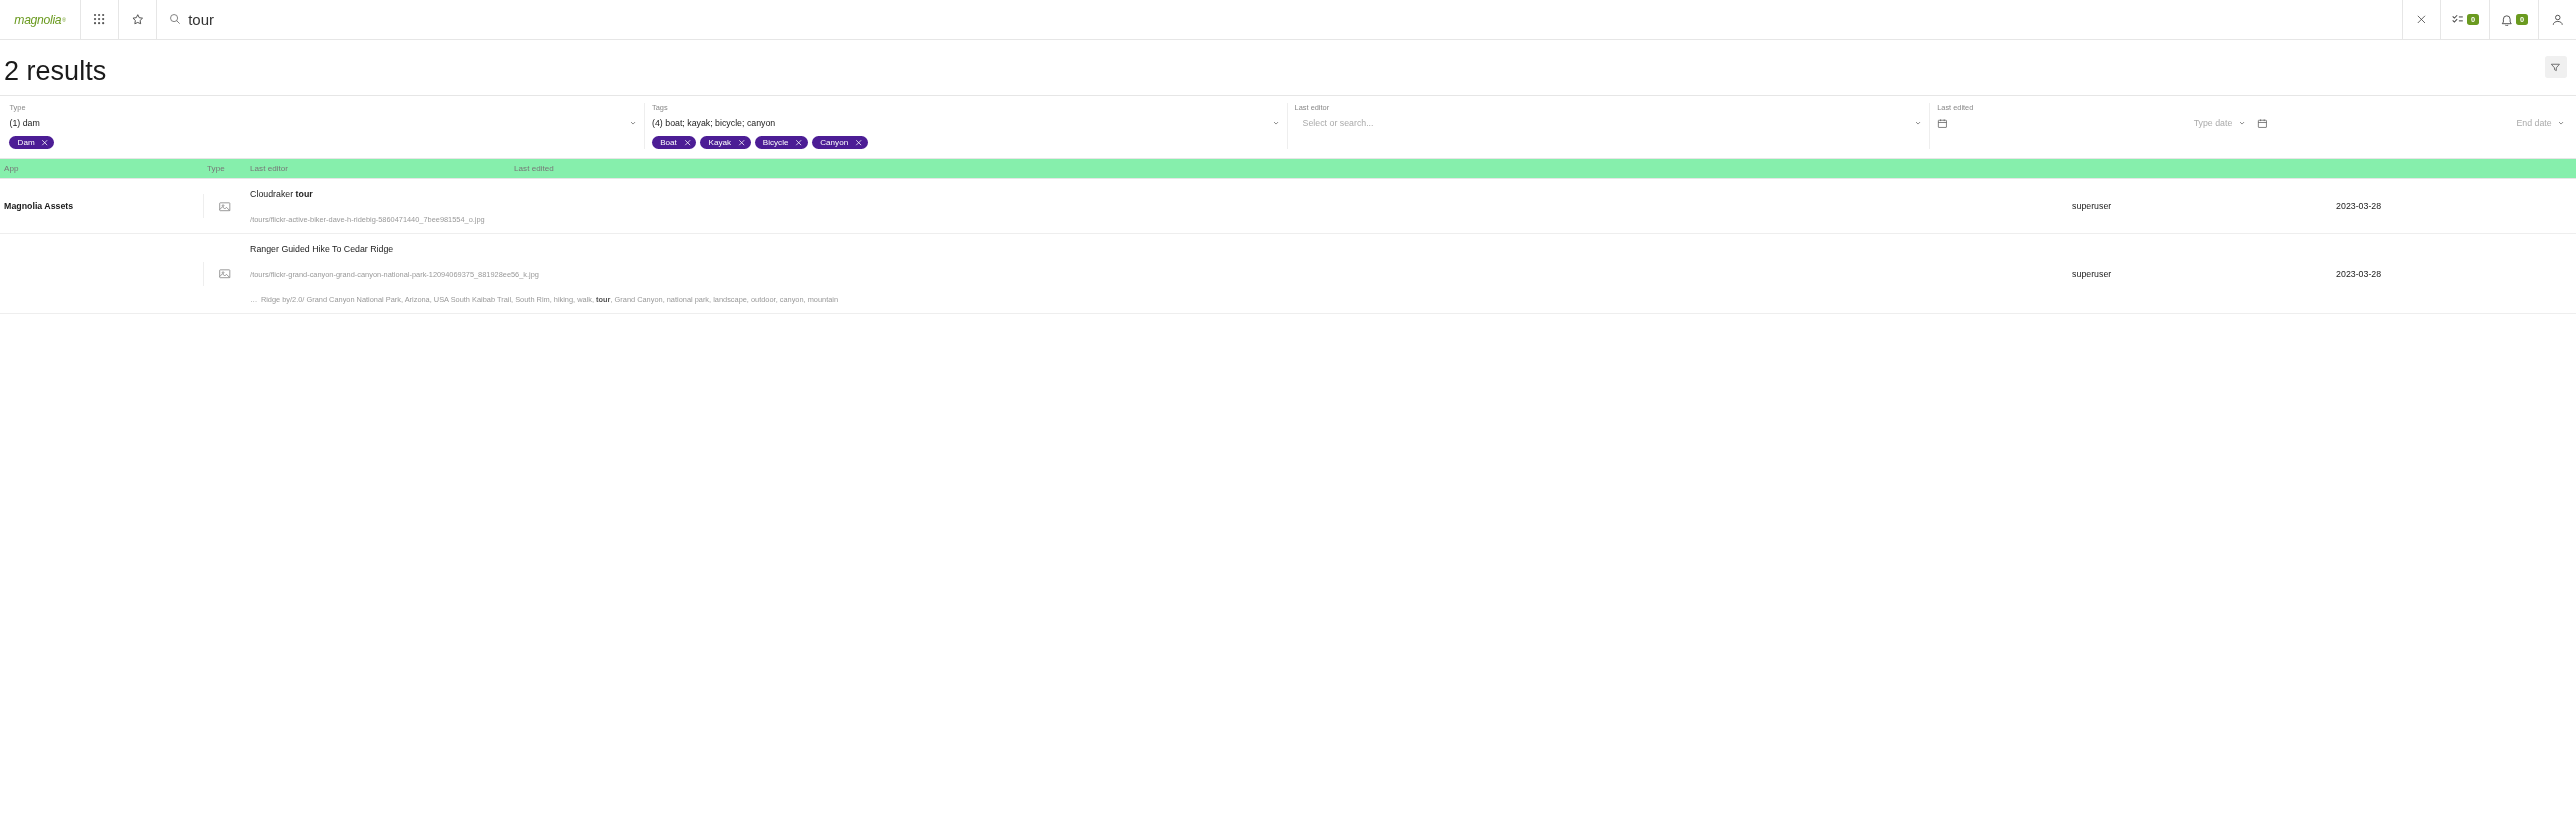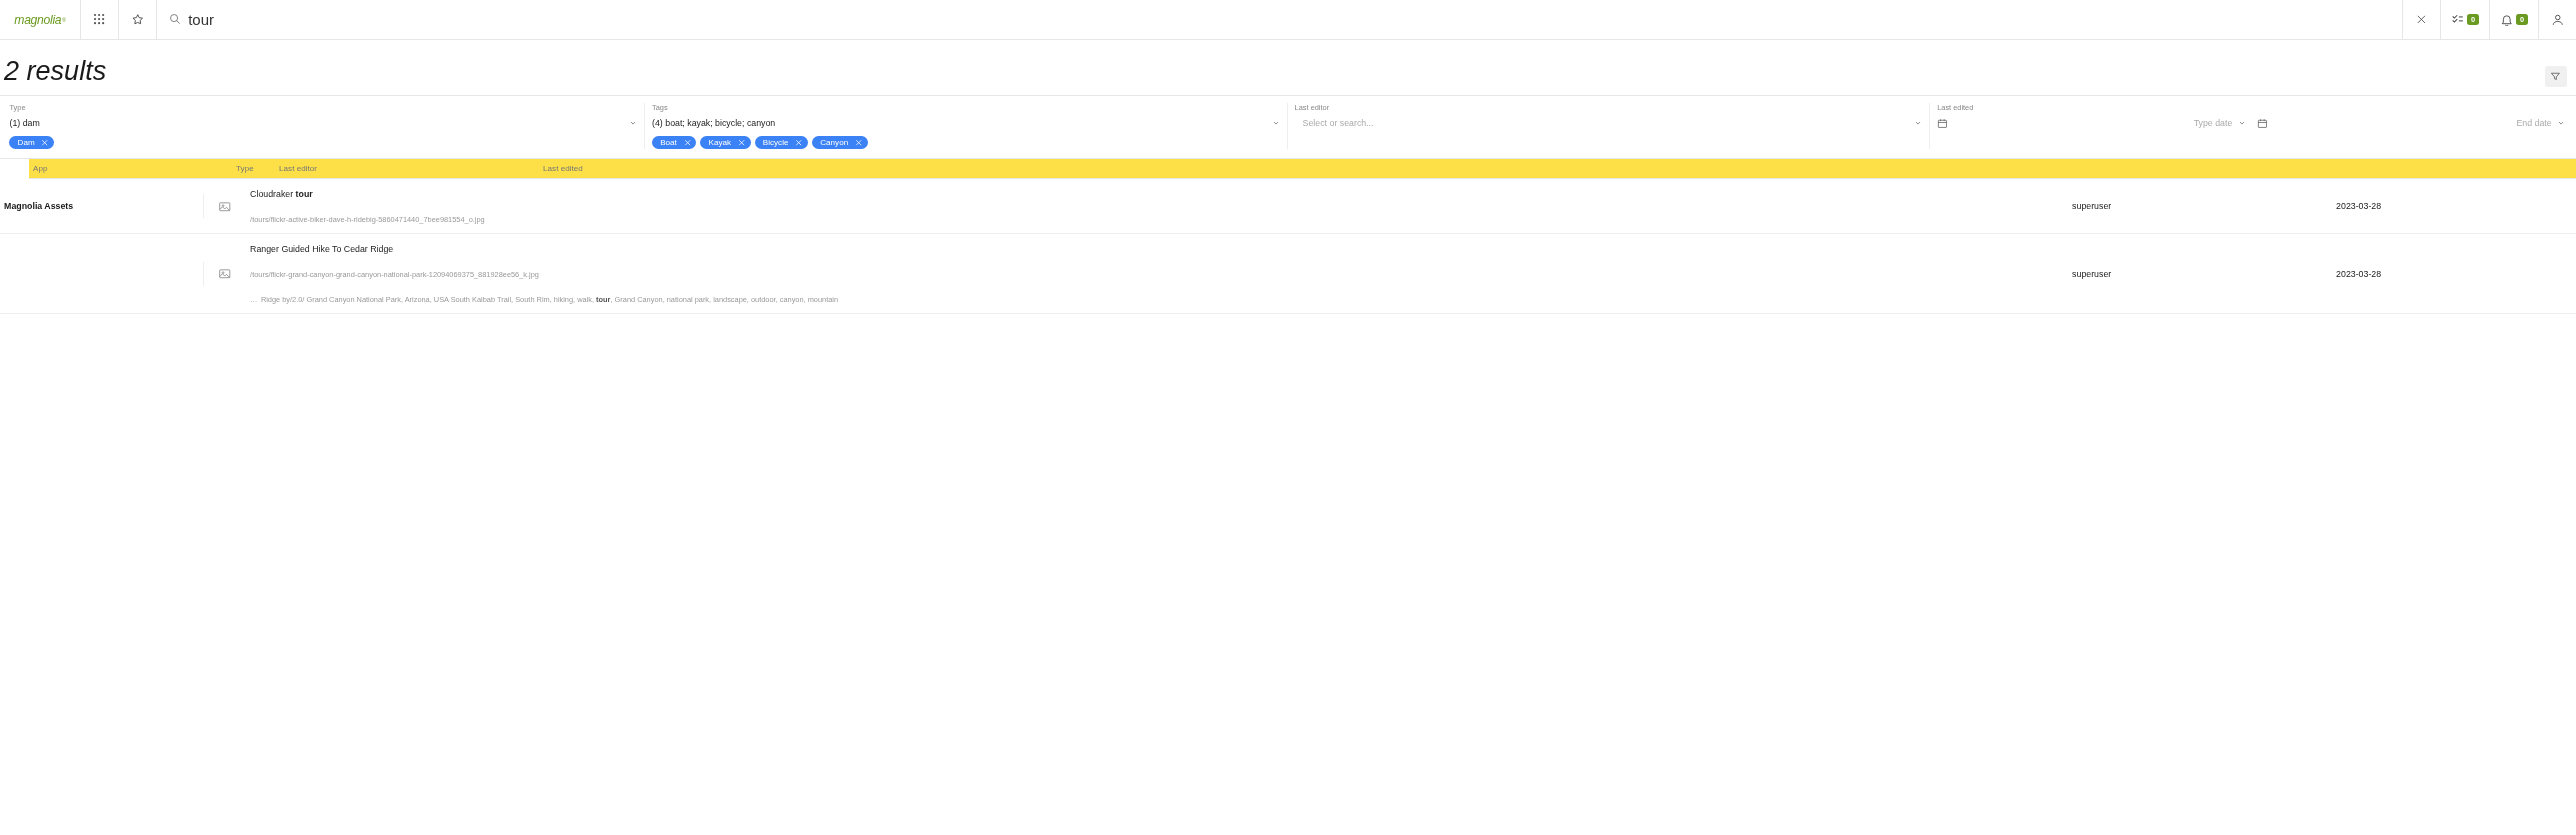--- a/index.html
+++ b/index.html
@@ -11,41 +11,41 @@
   .logo sup { font-size: 5.4px; vertical-align: super; margin-left:0.7px;}
   .icon-btn { width: 38px; height: 100%; display: flex; align-items: center; justify-content: center; border-right: 0.7px solid #e6e6e6; cursor: pointer; color: #444; }
   .icon-btn.bl { border-left: 0.7px solid #e6e6e6; border-right: none; }
   .search-wrap { flex: 1; display: flex; align-items: center; padding: 0 12.2px; height: 100%; gap: 6.8px; }
   .search-wrap input { border: none; outline: none; font-size: 15px; font-weight: 300; width: 100%; color: #333; }
   .right-icons { display: flex; height: 100%; align-items: center; }
   .badge { background: #6a9a1f; color: #fff; font-size: 7.4px; border-radius: 2.7px; padding: 0.7px 4.1px; margin-left: 2.7px; font-weight: 600; }
   .icon-badge { display: flex; align-items: center; gap: 0px; }
   
   
-  .results-head { display: flex; align-items: flex-end; justify-content: space-between; padding: 16.2px 4.1px 8.1px 4.1px; font-style: italic; }
+  .results-head { display: flex; align-items: flex-start; justify-content: space-between; padding: 16.2px 4.1px 8.1px 4.1px; }
   .results-head h1 { font-size: 27px; font-weight: 300; }
   .filter-toggle { width: 21.7px; height: 21.7px; border-radius: 2.7px; background: #f0f0f0; display:flex; align-items:center; justify-content:center; color:#555; margin-right: 5.4px;}
   
   
   .filters { display: flex; border-top: 0.7px solid #e6e6e6; border-bottom: 0.7px solid #e6e6e6; padding: 6.8px 4.1px 8.1px 4.1px; gap: 0; }
   .filter-col { flex: 1; padding: 0 6.8px; border-right: 0.7px solid #eee; }
   .filter-col:first-child { padding-left: 5.4px; }
   .filter-col:last-child { border-right: none; }
   .filter-label { font-size: 7.4px; color: #888; margin-bottom: 4.1px; }
   .filter-value { display: flex; align-items: center; justify-content: space-between; font-size: 8.8px; color: #222; cursor: pointer; min-height: 13.5px; text-align: right;}
   .filter-value .placeholder { color: #aaa; padding-left: 8px; }
   .chips { margin-top: 6.8px; display: flex; flex-wrap: wrap; gap: 4.1px; }
-  .chip { background: #3b82f6; color: #fff; border-radius: 8.1px; font-size: 8.1px; display: flex; align-items: center; padding: 2px 5.4px 2px 8.1px; gap: 6.8px; }
+  .chip { background: #4c1d95; color: #fff; border-radius: 8.1px; font-size: 8.1px; display: flex; align-items: center; padding: 2px 5.4px 2px 8.1px; gap: 6.8px; }
   .chip .x { cursor: pointer; display:flex; }
   .date-col { display:flex; gap: 10.8px; }
   .date-col .dfield { flex:1; display:flex; align-items:center; gap:5.4px; color:#aaa; justify-content:space-between;}
   .date-col .dfield .ico { color:#666; }
   
   
-  .table-head { display: flex; background: #fde047; border-bottom: 0.7px solid #e6e6e6; font-size: 8.1px; color: #777; margin-left: 29px; }
+  .table-head { display: flex; background: #86efac; border-bottom: 0.7px solid #e6e6e6; font-size: 8.1px; color: #777; }
   .col-app { width: 203px; padding: 5.4px 4.1px; }
   .col-type { width: 43px; padding: 5.4px 4.1px; }
   .col-title { flex: 1; padding: 5.4px 4.1px; }
   .col-editor { width: 264px; padding: 5.4px 4.1px; }
   .col-edited { width: 244px; padding: 5.4px 4.1px; }
   
   .row { display: flex; border-bottom: 0.7px solid #eee; font-size: 8.8px; align-items: center; min-height: 30px; padding: 4.1px 0;}
   .row .col-app { font-weight: 700; align-self: center; }
   .row .col-type { display:flex; align-items:center; justify-content:center; color:#888; border-left:0.7px solid #eee;}
   .title-main { color:#222; }

